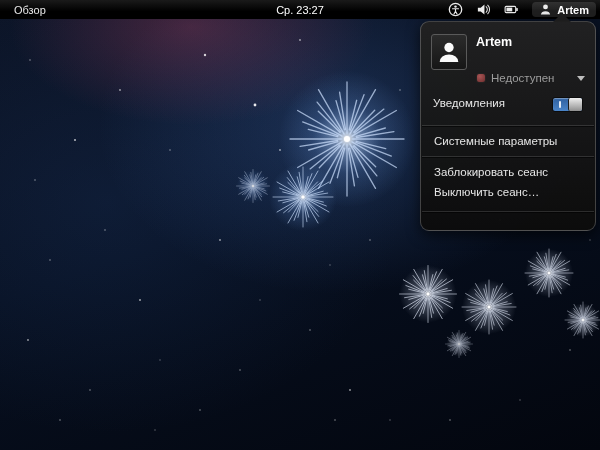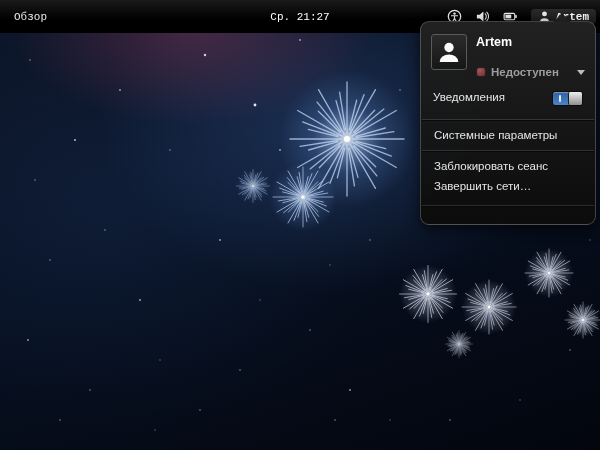--- a/index.html
+++ b/index.html
@@ -13,24 +13,24 @@
     background:
       radial-gradient(260px 140px at 32% 6%, rgba(138,58,90,.45), rgba(138,58,90,0) 70%),
       radial-gradient(340px 240px at 56% 28%, rgba(70,115,190,.30), rgba(70,115,190,0) 70%),
       radial-gradient(420px 330px at 18% 45%, rgba(38,70,125,.22), rgba(38,70,125,0) 70%),
       linear-gradient(160deg,#0c1426 0%,#071021 45%,#03060e 100%);
   }
   .sky{position:absolute;inset:0;z-index:1;}
 
   
   .topbar{
-    position:absolute;left:0;top:0;right:0;height:33px;z-index:5;
+    position:absolute;left:0;top:0;right:0;height:19px;z-index:5;
     background:linear-gradient(#1a1a1a,#000 60%);
     color:#e8e8e8;font-size:11px;
-    display:flex;align-items:center;padding:0 8px;box-sizing:border-box;font-family:Liberation Mono, monospace;
+    display:flex;align-items:center;padding:0 8px;box-sizing:border-box;
   }
   .overview{padding:1px 6px;cursor:pointer;}
   .clock{position:absolute;left:50%;transform:translateX(-50%);color:#fff;}
   .tray{margin-left:auto;display:flex;align-items:center;gap:13px;}
   .tray svg{display:block;}
   .user-button{
     display:flex;align-items:center;gap:5px;padding:1px 7px;margin-right:-4px;
     background:rgba(255,255,255,.12);border-radius:4px;font-weight:bold;color:#fff;
   }
 
@@ -51,21 +51,21 @@
   }
   .user-row{display:flex;gap:9px;padding:5px 10px 7px;}
   .avatar{
     width:36px;height:36px;flex:0 0 36px;border-radius:3px;
     background:linear-gradient(#2b2b2b,#161616);
     border:1px solid #5a5a5a;box-sizing:border-box;
     display:flex;align-items:center;justify-content:center;
   }
   .user-col{flex:1;display:flex;flex-direction:column;min-width:0;}
   .user-name{font-size:12.5px;font-weight:bold;color:#fff;margin-top:1px;}
-  .status-row{display:flex;align-items:center;gap:5px;margin-top:17px;color:#9d9d9d;font-weight:bold;}
+  .status-row{display:flex;align-items:center;gap:5px;margin-top:23px;color:#9d9d9d;}
   .status-dot{width:10px;height:10px;border-radius:3px;
     background:radial-gradient(circle at 35% 30%, #a85555, #6e2e2e);
     border:1px solid #222;box-sizing:border-box;}
   .status-chevron{margin-left:auto;width:0;height:0;
     border-left:4px solid transparent;border-right:4px solid transparent;
     border-top:5px solid #bdbdbd;}
   .notif-row{display:flex;align-items:flex-start;padding:6px 12px 8px;}
   .switch{
     margin-left:auto;width:29px;height:13px;position:relative;
     border:1px solid #0c0c0c;border-radius:3px;box-sizing:content-box;
@@ -204,21 +204,21 @@
       <g transform="translate(459,344) scale(0.45)" opacity="0.85">
         <circle r="28" fill="url(#glowW)"></circle>
         <use href="#rayset" stroke="#e9f0ff" stroke-width="1.1" opacity="0.65"></use>
         <circle r="1.8" fill="#ffffff"></circle>
       </g>
     </g>
   </svg>
 
   <div class="topbar">
     <div class="overview">Обзор</div>
-    <div class="clock">Ср. 21:27</div>
+    <div class="clock">Ср. 23:27</div>
     <div class="tray">
       <span>
         <svg width="15" height="15" viewBox="0 0 16 16">
           <circle cx="8" cy="8" r="6.6" fill="none" stroke="#ececec" stroke-width="1.4"></circle>
           <circle cx="8" cy="4.9" r="1.3" fill="#ececec"></circle>
           <path d="M4.8 7.2 H11.2 M8 7.2 V10 M8 10 L6.2 13 M8 10 L9.8 13" stroke="#ececec" stroke-width="1.2" fill="none" stroke-linecap="round"></path>
         </svg>
       </span>
       <span>
         <svg width="15" height="15" viewBox="0 0 16 16">
@@ -269,19 +269,19 @@
       </span>
     </div>
 
     <div class="sep"></div>
 
     <div class="menu-item">Системные параметры</div>
 
     <div class="sep"></div>
 
     <div class="menu-item">Заблокировать сеанс</div>
-    <div class="menu-item">Завершить сети…</div>
+    <div class="menu-item">Выключить сеанс…</div>
 
     <div class="sep wide"></div>
 
   </div>
 
 </div>
 
 </body></html>

